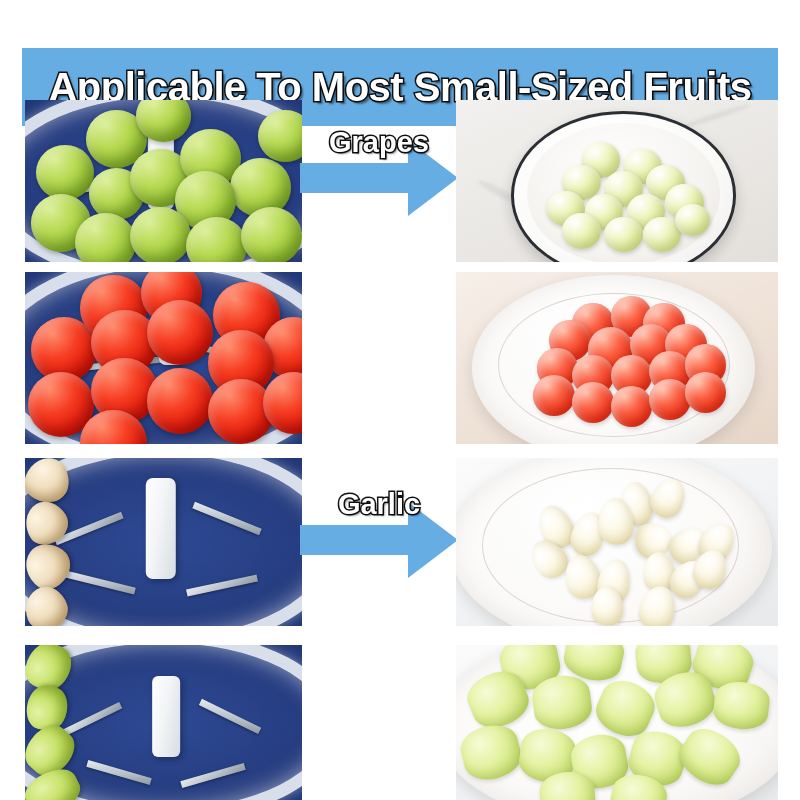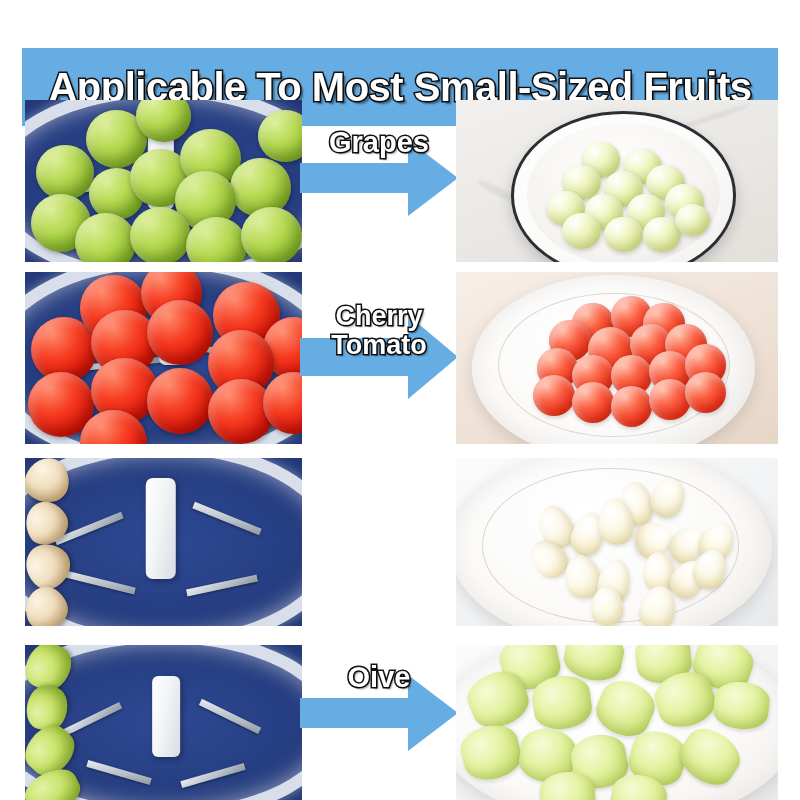--- a/index.html
+++ b/index.html
@@ -315,27 +315,20 @@
         <div class="fruit tomato" style="left:66%;top:34%;width:24%;height:38%;"></div>
         <div class="fruit tomato" style="left:1%;top:58%;width:24%;height:38%;"></div>
         <div class="fruit tomato" style="left:24%;top:50%;width:24%;height:38%;"></div>
         <div class="fruit tomato" style="left:44%;top:56%;width:24%;height:38%;"></div>
         <div class="fruit tomato" style="left:66%;top:62%;width:24%;height:38%;"></div>
         <div class="fruit tomato" style="left:86%;top:58%;width:22%;height:36%;"></div>
         <div class="fruit tomato" style="left:20%;top:80%;width:24%;height:38%;"></div>
       </div>
     </div>
 
-    <div class="arrow-wrap" style="top:30px;height:110px;">
-      <svg class="arrow-svg" viewBox="0 0 158 110" height="110">
-        <polygon points="0,36 108,36 108,13 158,55 108,97 108,74 0,74" fill="#66ADE4"></polygon>
-      </svg>
-      <div class="arrow-label two-line">Cherry
-Tomato</div>
-    </div>
 
     <div class="photo photo-right">
       <div class="scene">
         <div class="counter-warm"></div>
         <div class="plate-white"></div>
         <div class="plate-rim-line"></div>
         <div class="peeled p-tomato" style="left:36%;top:18%;width:13%;height:24%;"></div>
         <div class="peeled p-tomato" style="left:48%;top:14%;width:13%;height:24%;"></div>
         <div class="peeled p-tomato" style="left:58%;top:18%;width:13%;height:24%;"></div>
         <div class="peeled p-tomato" style="left:29%;top:28%;width:13%;height:24%;"></div>
@@ -368,20 +361,26 @@
         <div class="blade" style="left:58%;top:74%;width:26%;height:7px;transform:rotate(-12deg);"></div>
         <div class="hub" style="left:49%;top:12%;width:11%;height:60%;"></div>
         <div class="clove" style="left:32%;top:-4%;width:16%;height:26%;transform:rotate(10deg);"></div>
         <div class="clove" style="left:14%;top:18%;width:15%;height:25%;transform:rotate(-32deg);"></div>
         <div class="clove" style="left:5%;top:32%;width:16%;height:26%;transform:rotate(-55deg);"></div>
         <div class="clove" style="left:23%;top:32%;width:15%;height:25%;transform:rotate(-20deg);"></div>
 
       </div>
     </div>
 
+    <div class="arrow-wrap" style="top:32px;height:100px;">
+      <svg class="arrow-svg" viewBox="0 0 158 100" height="100">
+        <polygon points="0,35 108,35 108,12 158,50 108,88 108,65 0,65" fill="#66ADE4"></polygon>
+      </svg>
+      <div class="arrow-label">Garlic</div>
+    </div>
 
     <div class="photo photo-right">
       <div class="scene">
         <div class="counter-cool"></div>
         <div class="plate-white" style="left:-2%;top:-6%;width:100%;height:118%;"></div>
         <div class="plate-rim-line" style="left:8%;top:6%;width:80%;height:92%;"></div>
         <div class="peeled p-garlic" style="left:51%;top:14%;width:10%;height:26%;transform:rotate(-10deg);"></div>
         <div class="peeled p-garlic" style="left:61%;top:12%;width:10%;height:24%;transform:rotate(22deg);"></div>
         <div class="peeled p-garlic" style="left:26%;top:28%;width:10%;height:26%;transform:rotate(-26deg);"></div>
         <div class="peeled p-garlic" style="left:36%;top:32%;width:10%;height:26%;transform:rotate(14deg);"></div>
@@ -413,26 +412,20 @@
         <div class="blade" style="left:56%;top:82%;width:24%;height:7px;transform:rotate(-16deg);"></div>
         <div class="hub" style="left:51%;top:20%;width:10%;height:52%;border-radius:6px;"></div>
         <div class="olive" style="left:16%;top:-6%;width:17%;height:28%;transform:rotate(-62deg);"></div>
         <div class="olive" style="left:37%;top:-2%;width:16%;height:26%;transform:rotate(-78deg);"></div>
         <div class="olive" style="left:57%;top:2%;width:18%;height:28%;transform:rotate(-48deg);"></div>
         <div class="olive" style="left:18%;top:22%;width:20%;height:26%;transform:rotate(-26deg);"></div>
 
       </div>
     </div>
 
-    <div class="arrow-wrap" style="top:18px;height:100px;">
-      <svg class="arrow-svg" viewBox="0 0 158 100" height="100">
-        <polygon points="0,35 108,35 108,12 158,50 108,88 108,65 0,65" fill="#66ADE4"></polygon>
-      </svg>
-      <div class="arrow-label">Oive</div>
-    </div>
 
     <div class="photo photo-right">
       <div class="scene">
         <div class="counter-cool"></div>
         <div class="plate-white" style="left:-6%;top:-10%;width:112%;height:126%;"></div>
         <div class="peeled p-olive" style="left:14%;top:-6%;width:18%;height:34%;transform:rotate(-12deg);"></div>
         <div class="peeled p-olive" style="left:34%;top:-10%;width:18%;height:32%;transform:rotate(12deg);"></div>
         <div class="peeled p-olive" style="left:56%;top:-8%;width:17%;height:32%;transform:rotate(-6deg);"></div>
         <div class="peeled p-olive" style="left:74%;top:-4%;width:18%;height:32%;transform:rotate(18deg);"></div>
         <div class="peeled p-olive" style="left:4%;top:18%;width:18%;height:34%;transform:rotate(-22deg);"></div>

